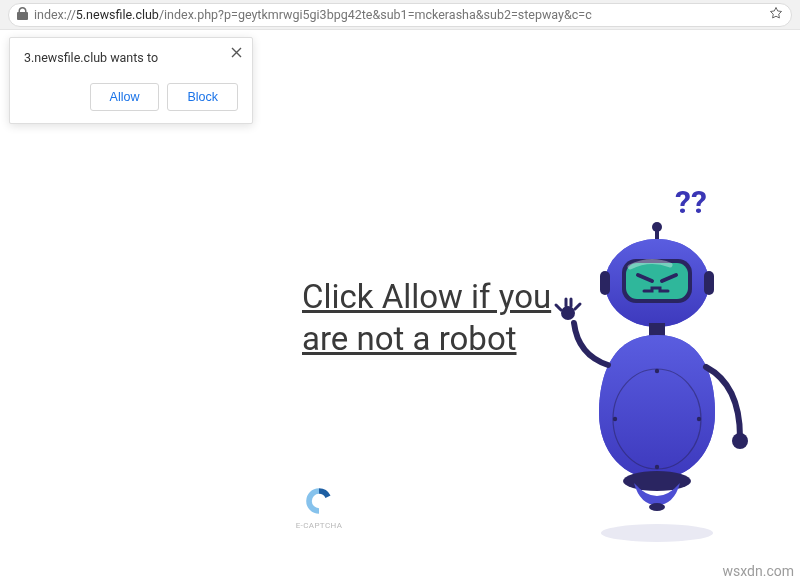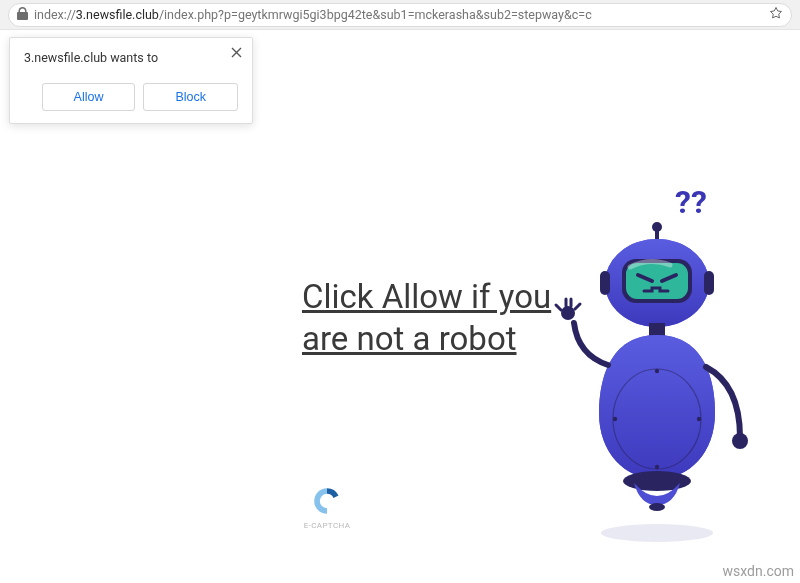--- a/index.html
+++ b/index.html
@@ -88,21 +88,21 @@
     display: flex;
     justify-content: flex-end;
     gap: 8px;
     margin-top: 18px;
   }
   .notif .btn {
     border: 1px solid #d6d6d6;
     background: #fff;
     color: #1a73e8;
     font-size: 12.5px;
-    padding: 6px 31px;
+    padding: 6px 19px;
     border-radius: 3px;
     cursor: pointer;
   }
   .content {
     position: absolute;
     top: 30px;
     left: 0;
     right: 0;
     bottom: 0;
     background: #fff;
@@ -113,21 +113,21 @@
     top: 246px;
     font-size: 33px;
     line-height: 1.28;
     color: #3a3a3a;
     font-weight: 400;
     width: 280px;
     text-decoration: underline;
   }
   .captcha {
     position: absolute;
-    left: 292px;
+    left: 284px;
     top: 455px;
     width: 70px;
     text-align: center;
   }
   .captcha .clogo {
     margin: 0 auto;
     display: block;
   }
   .captcha .clabel {
     font-size: 8px;
@@ -152,21 +152,21 @@
 <body>
 
 <div class="addrbar">
   <div class="addrbox">
     <span class="lock">
       <svg width="11" height="13" viewBox="0 0 11 13">
           <path fill="#6d6d6d" d="M1.5 5V3.8C1.5 1.7 3.3 0 5.5 0s4 1.7 4 3.8V5H10a1 1 0 0 1 1 1v6a1 1 0 0 1-1 1H1a1 1 0 0 1-1-1V6a1 1 0 0 1 1-1h.5zm1.5 0h5V3.8C8 2.5 6.9 1.4 5.5 1.4S3 2.5 3 3.8V5z"></path>
         </svg>
     </span>
     <span class="url">
-      <span>index://</span><span class="host">3.newsfile.club</span><span>/index.php?p=geytkmrwgi5gi3bpg42te&amp;sub1=mckerasha&amp;sub2=stepway&amp;c=c</span>
+      <span>index://</span><span class="host">5.newsfile.club</span><span>/index.php?p=geytkmrwgi5gi3bpg42te&amp;sub1=mckerasha&amp;sub2=stepway&amp;c=c</span>
     </span>
     <span class="star">
       <svg width="14" height="14" viewBox="0 0 24 24">
           <path fill="none" stroke="#5b5b5b" stroke-width="1.6" d="M12 2.5l2.9 6 6.6.9-4.8 4.6 1.1 6.5L12 17.5l-5.8 3 1.1-6.5L2.5 9.4l6.6-.9L12 2.5z"></path>
         </svg>
     </span>
   </div>
 </div>
 
 <div class="content">

